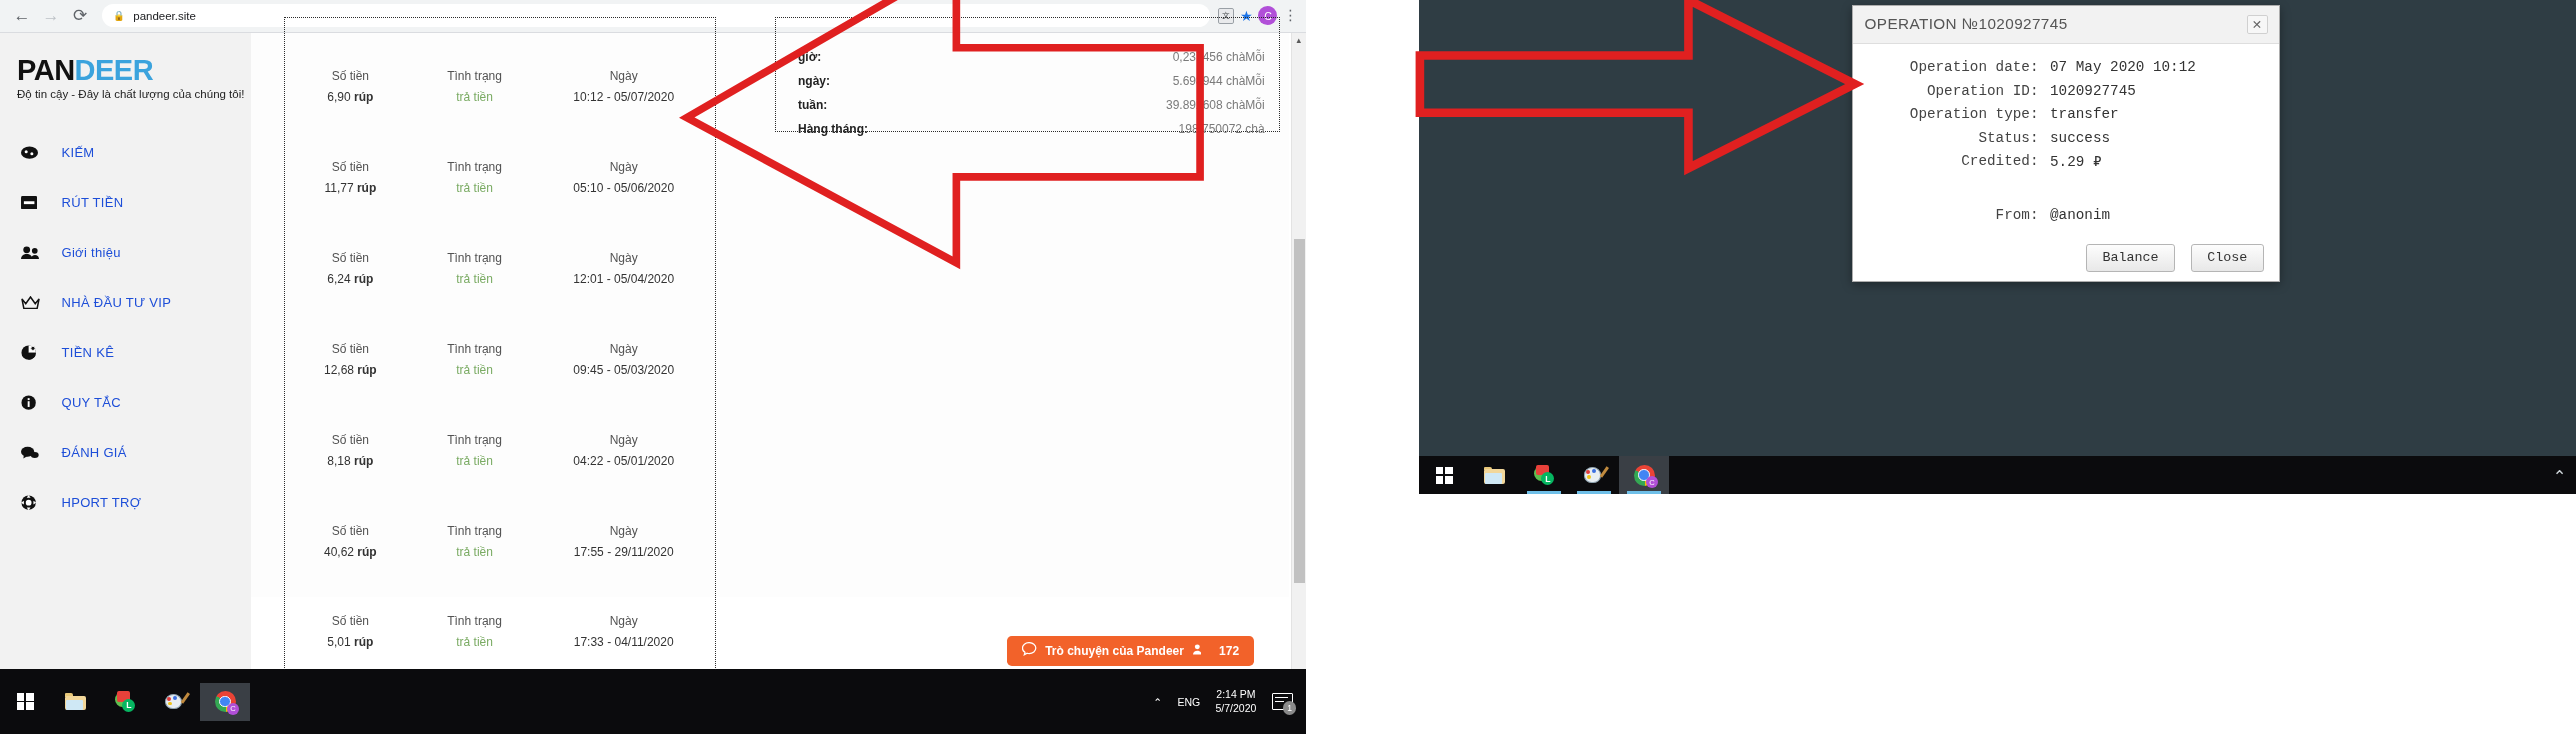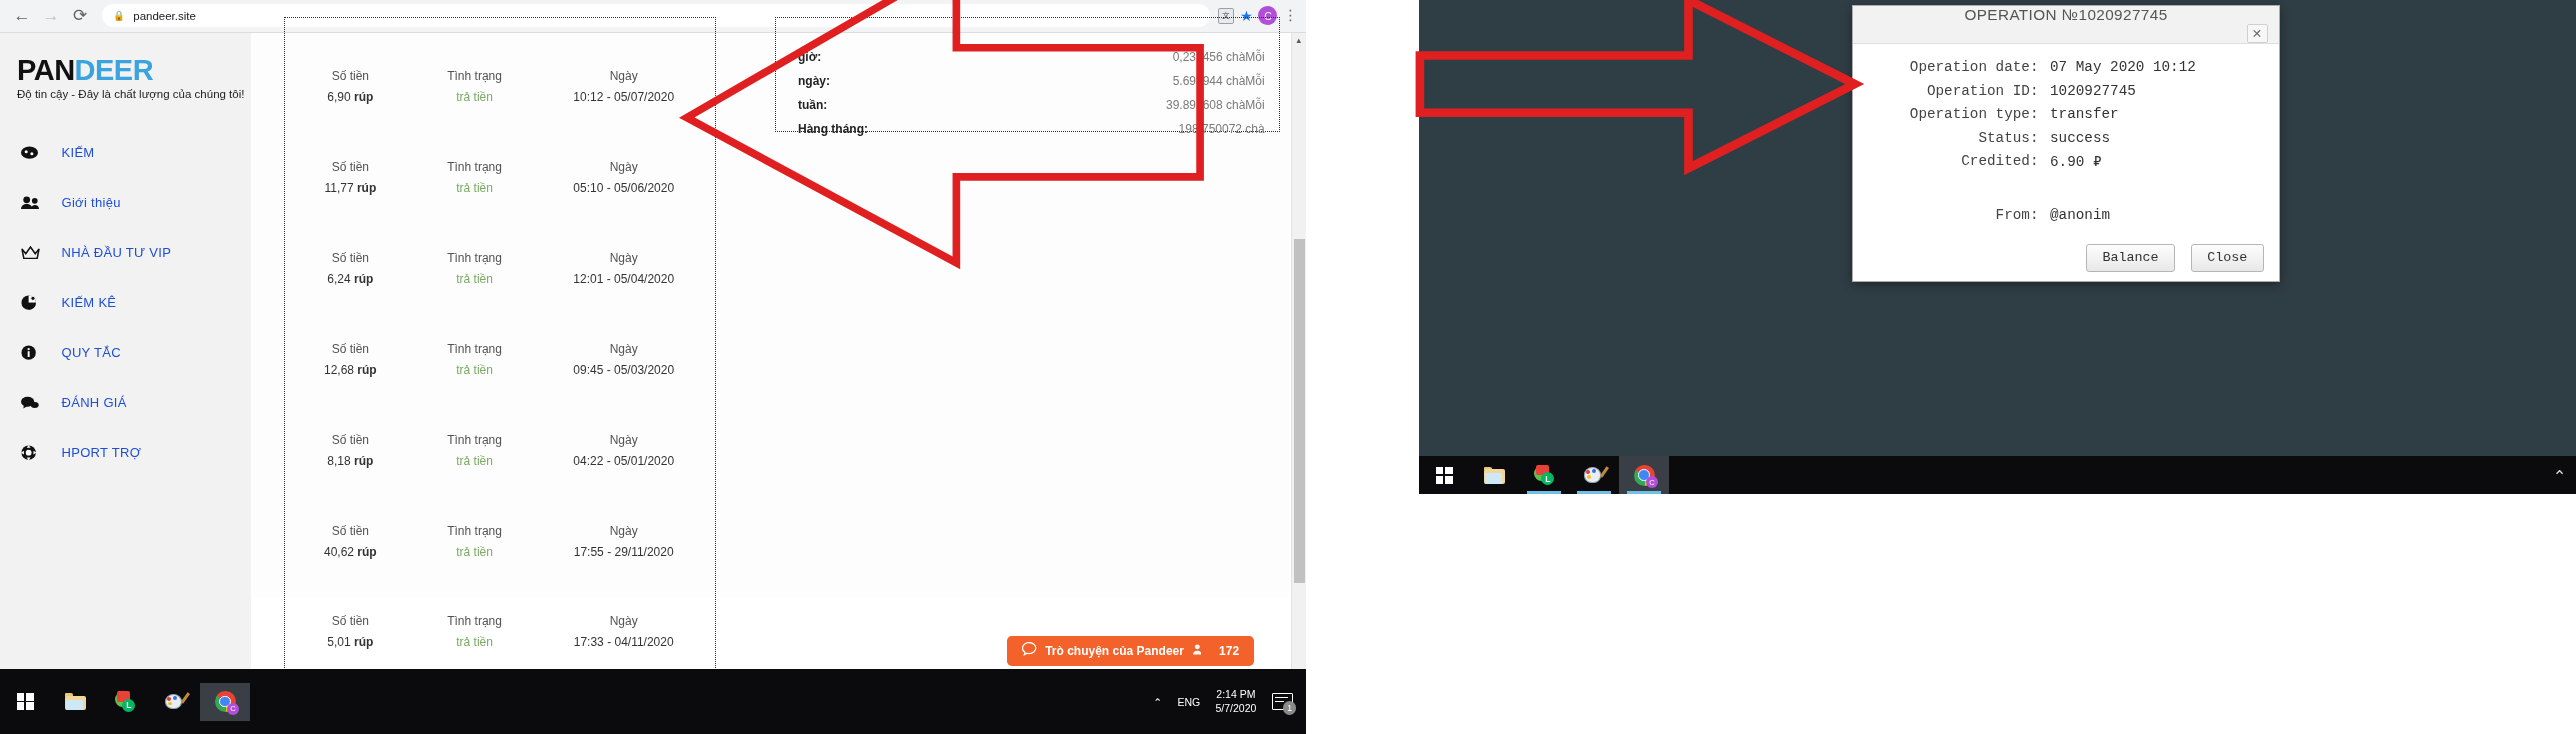--- a/index.html
+++ b/index.html
@@ -62,21 +62,21 @@
     position: absolute; right: 9.6px; top: 467px; color: #cfd6da; font-size: 16.3px;
   }
 
   
   .op-dialog {
     position: absolute; left: 1852px; top: 4.8px; width: 428px; height: 277px;
     background: #ffffff; border: 1px solid #adadad; box-shadow: 0 2.9px 9.6px rgba(0,0,0,.35);
   }
   .op-title-bar {
     height: 38px; background: #f2f2f2; border-bottom: 1px solid #dedede;
-    display: flex; align-items: center; padding: 0 11.5px; flex-direction: column;
+    display: flex; align-items: center; padding: 0 11.5px;
   }
   .op-title {
     font-size: 15.3px; color: #555; letter-spacing: 0.4px;
   }
   .op-close {
     margin-left: auto; width: 21px; height: 19px; border: 1px solid #d0d0d0; background: #f7f7f7;
     display: flex; align-items: center; justify-content: center; font-size: 12.4px; color: #666;
     border-radius: 1.9px; cursor: pointer;
   }
   .op-body { padding: 15.3px 0 0 0; font-size: 14.3px; color: #333; font-family: Liberation Mono, monospace; }
@@ -264,21 +264,21 @@
       <div class="op-row">
         <div class="lbl">Operation type:</div>
         <div class="val">transfer</div>
       </div>
       <div class="op-row">
         <div class="lbl">Status:</div>
         <div class="val">success</div>
       </div>
       <div class="op-row">
         <div class="lbl">Credited:</div>
-        <div class="val">6.90 ₽</div>
+        <div class="val">5.29 ₽</div>
       </div>
       <div class="op-row spacer"></div>
       <div class="op-row">
         <div class="lbl">From:</div>
         <div class="val">@anonim</div>
       </div>
       <div class="op-footer">
         <div class="op-btn">Balance</div>
         <div class="op-btn">Close</div>
       </div>
@@ -318,20 +318,29 @@
               <svg width="17" height="13.4" viewBox="0 0 18 14">
                   <ellipse cx="9" cy="7" rx="9" ry="6.5" fill="#111"></ellipse>
                   <circle cx="5.5" cy="6" r="1.6" fill="#fff"></circle>
                   <circle cx="11.5" cy="8" r="1.6" fill="#fff"></circle>
                 </svg>
             </span>
             <span class="menu-label">KIẾM</span>
           </div>
           <div class="menu-item">
             <span class="menu-ico">
+              <svg width="16.3" height="13.4" viewBox="0 0 17 14">
+                  <rect x="0" y="0" width="17" height="14" rx="1.5" fill="#111"></rect>
+                  <rect x="3" y="5.5" width="11" height="3" fill="#fff"></rect>
+                </svg>
+            </span>
+            <span class="menu-label">RÚT TIỀN</span>
+          </div>
+          <div class="menu-item">
+            <span class="menu-ico">
               <svg width="19" height="13.4" viewBox="0 0 20 14">
                   <circle cx="6" cy="4" r="3.6" fill="#111"></circle>
                   <circle cx="14.5" cy="5" r="3" fill="#111"></circle>
                   <path d="M0 14c0-3.6 2.7-5.5 6-5.5s6 1.9 6 5.5z" fill="#111"></path>
                   <path d="M10.5 14c0-3 2-4.6 4.3-4.6S19 11 19 14z" fill="#111"></path>
                 </svg>
             </span>
             <span class="menu-label">Giới thiệu</span>
           </div>
           <div class="menu-item">
@@ -344,21 +353,21 @@
           </div>
           <div class="menu-item">
             <span class="menu-ico">
               <svg width="15.3" height="15.3" viewBox="0 0 16 16">
                   <circle cx="8" cy="8" r="7.5" fill="#111"></circle>
                   <path d="M8 8 L8 .5 A7.5 7.5 0 0 1 15.5 8 z" fill="#fff"></path>
                   <path d="M8 8 L15.5 8 A7.5 7.5 0 0 1 8 15.5 z" fill="#111"></path>
                   <circle cx="12.5" cy="3.5" r="2.2" fill="#111" stroke="#f2f2f2" stroke-width="1"></circle>
                 </svg>
             </span>
-            <span class="menu-label">KIẾM KÊ</span>
+            <span class="menu-label">TIỀN KÊ</span>
           </div>
           <div class="menu-item">
             <span class="menu-ico">
               <svg width="15.3" height="15.3" viewBox="0 0 16 16">
                   <circle cx="8" cy="8" r="7.5" fill="#111"></circle>
                   <rect x="7" y="6.5" width="2" height="6" fill="#fff"></rect>
                   <rect x="7" y="3.3" width="2" height="2" fill="#fff"></rect>
                 </svg>
             </span>
             <span class="menu-label">QUY TẮC</span>

